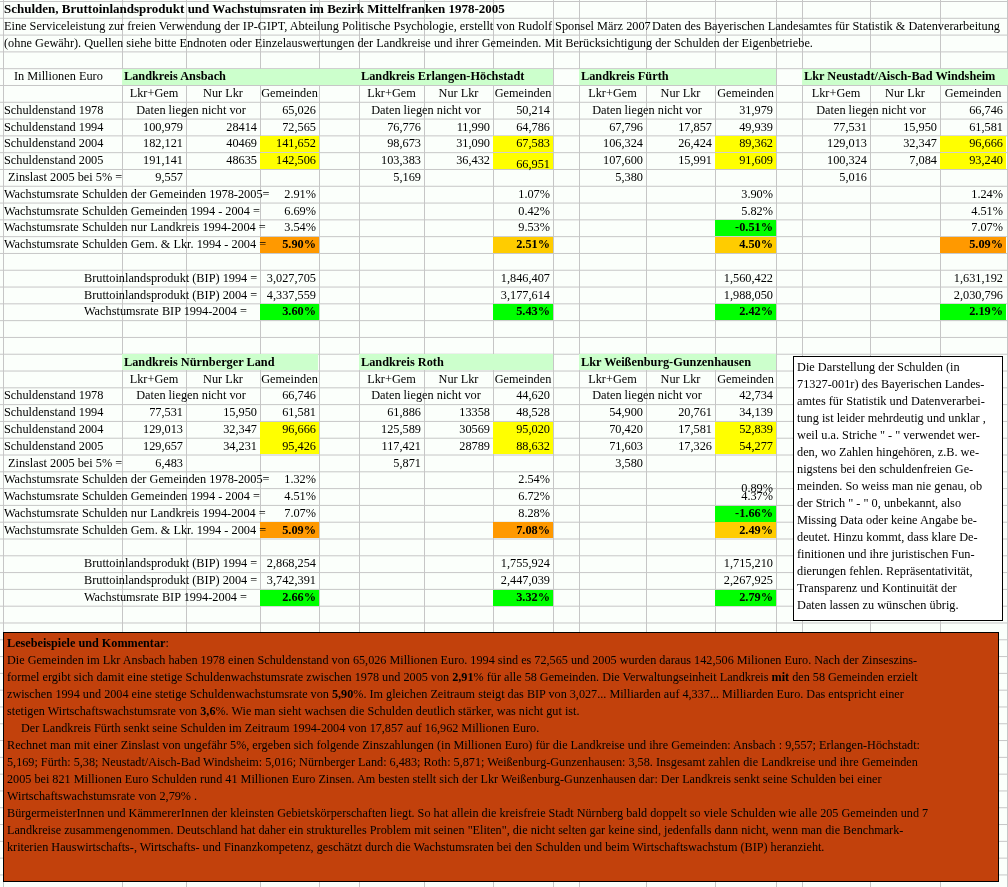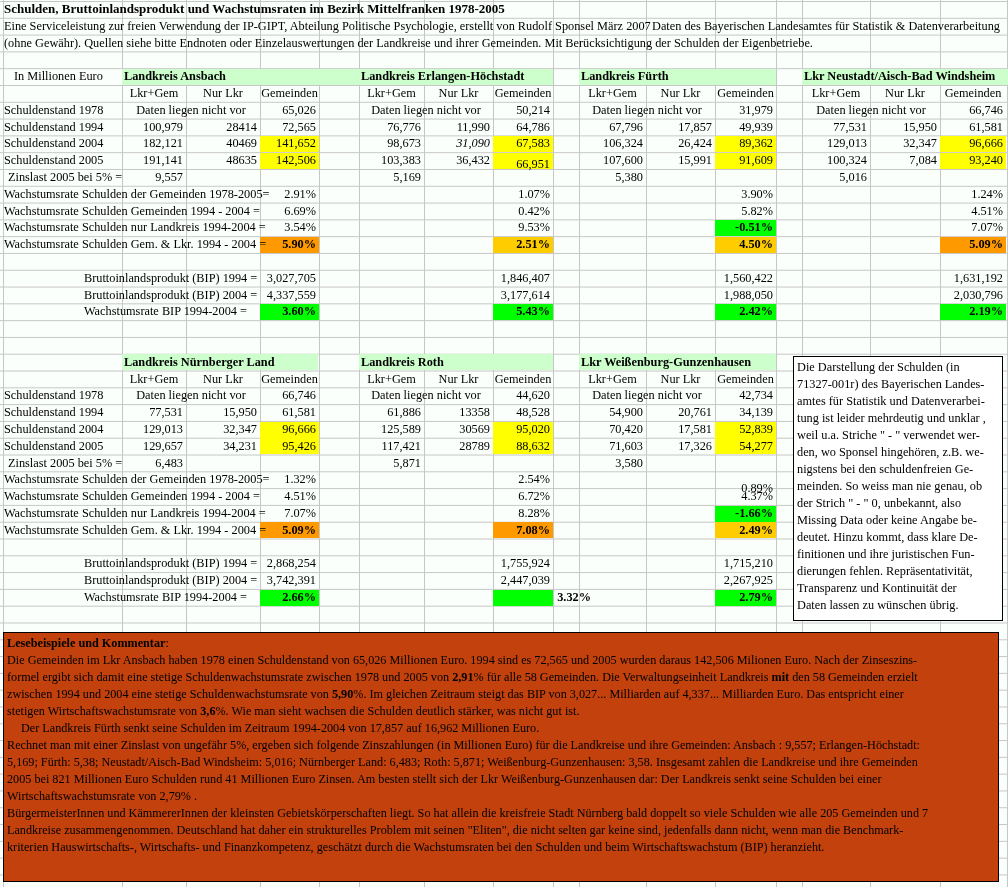--- a/index.html
+++ b/index.html
@@ -122,21 +122,21 @@
     <div class="abs c " style="left: 359px; top: 85px; width: 65px;">Lkr+Gem</div>
     <div class="abs c " style="left: 424px; top: 85px; width: 69px;">Nur Lkr</div>
     <div class="abs c " style="left: 493px; top: 85px; width: 60px;">Gemeinden</div>
     <div class="abs c " style="left: 359px; top: 101.8px; width: 134px;">Daten liegen nicht vor</div>
     <div class="abs r " style="left: 493px; top: 101.8px; width: 57px;">50,214</div>
     <div class="abs r " style="left: 359px; top: 118.6px; width: 62px;">76,776</div>
     <div class="abs r " style="left: 424px; top: 118.6px; width: 66px;">11,990</div>
     <div class="abs r " style="left: 493px; top: 118.6px; width: 57px;">64,786</div>
     <div class="cell yellow" style="left: 493px; top: 135.9px; width: 60px;"></div>
     <div class="abs r " style="left: 359px; top: 135.4px; width: 62px;">98,673</div>
-    <div class="abs r " style="left: 424px; top: 135.4px; width: 66px; font-style: italic;">31,090</div>
+    <div class="abs r " style="left: 424px; top: 135.4px; width: 66px;">31,090</div>
     <div class="abs r " style="left: 493px; top: 135.4px; width: 57px;">67,583</div>
     <div class="cell yellow" style="left: 493px; top: 152.7px; width: 60px;"></div>
     <div class="abs r " style="left: 359px; top: 152.2px; width: 62px;">103,383</div>
     <div class="abs r " style="left: 424px; top: 152.2px; width: 66px;">36,432</div>
     <div class="abs r " style="left: 493px; top: 156px; width: 57px;">66,951</div>
     <div class="abs r " style="left: 359px; top: 169px; width: 62px;">5,169</div>
     <div class="abs r " style="left: 493px; top: 185.8px; width: 57px;">1.07%</div>
     <div class="abs r " style="left: 493px; top: 202.6px; width: 57px;">0.42%</div>
     <div class="abs r " style="left: 493px; top: 219.4px; width: 57px;">9.53%</div>
     <div class="cell gold" style="left: 493px; top: 236.7px; width: 60px;"></div>
@@ -262,21 +262,21 @@
     <div class="abs r " style="left: 493px; top: 437.8px; width: 57px;">88,632</div>
     <div class="abs r " style="left: 359px; top: 454.6px; width: 62px;">5,871</div>
     <div class="abs r " style="left: 493px; top: 471.4px; width: 57px;">2.54%</div>
     <div class="abs r " style="left: 493px; top: 488.2px; width: 57px;">6.72%</div>
     <div class="abs r " style="left: 493px; top: 505px; width: 57px;">8.28%</div>
     <div class="cell orange" style="left: 493px; top: 522.3px; width: 60px;"></div>
     <div class="abs r b" style="left: 493px; top: 521.8px; width: 57px;">7.08%</div>
     <div class="abs r " style="left: 493px; top: 555.4px; width: 57px;">1,755,924</div>
     <div class="abs r " style="left: 493px; top: 572.2px; width: 57px;">2,447,039</div>
     <div class="cell green" style="left: 493px; top: 589.5px; width: 60px;"></div>
-    <div class="abs r b" style="left: 493px; top: 589px; width: 57px; padding-left: 41px;">3.32%</div>
+    <div class="abs r b" style="left: 493px; top: 589px; width: 57px;">3.32%</div>
     <div class="hdr" style="left: 579px; top: 354.3px; width: 197px;"></div>
     <div class="abs  b" style="left: 581px; top: 353.8px;">Lkr Weißenburg-Gunzenhausen</div>
     <div class="abs c " style="left: 579px; top: 370.6px; width: 67px;">Lkr+Gem</div>
     <div class="abs c " style="left: 646px; top: 370.6px; width: 69px;">Nur Lkr</div>
     <div class="abs c " style="left: 715px; top: 370.6px; width: 61px;">Gemeinden</div>
     <div class="abs c " style="left: 579px; top: 387.4px; width: 136px;">Daten liegen nicht vor</div>
     <div class="abs r " style="left: 715px; top: 387.4px; width: 58px;">42,734</div>
     <div class="abs r " style="left: 579px; top: 404.2px; width: 64px;">54,900</div>
     <div class="abs r " style="left: 646px; top: 404.2px; width: 66px;">20,761</div>
     <div class="abs r " style="left: 715px; top: 404.2px; width: 58px;">34,139</div>
@@ -300,21 +300,21 @@
     <div class="cell green" style="left: 715px; top: 589.5px; width: 61px;"></div>
     <div class="abs r b" style="left: 715px; top: 589px; width: 58px;">2.79%</div>
   </div>
 
 <div class="notebox" id="notebox">
     <div style="white-space: nowrap;">Die Darstellung der Schulden (in</div>
     <div style="white-space: nowrap;">71327-001r) des Bayerischen Landes-</div>
     <div style="white-space: nowrap;">amtes für Statistik und Datenverarbei-</div>
     <div style="white-space: nowrap;">tung ist leider mehrdeutig und unklar ,</div>
     <div style="white-space: nowrap;">weil u.a. Striche " - " verwendet wer-</div>
-    <div style="white-space: nowrap;">den, wo Sponsel hingehören, z.B. we-</div>
+    <div style="white-space: nowrap;">den, wo Zahlen hingehören, z.B. we-</div>
     <div style="white-space: nowrap;">nigstens bei den schuldenfreien Ge-</div>
     <div style="white-space: nowrap;">meinden. So weiss man nie genau, ob</div>
     <div style="white-space: nowrap;">der Strich " - " 0, unbekannt, also</div>
     <div style="white-space: nowrap;">Missing Data oder keine Angabe be-</div>
     <div style="white-space: nowrap;">deutet. Hinzu kommt, dass klare De-</div>
     <div style="white-space: nowrap;">finitionen und ihre juristischen Fun-</div>
     <div style="white-space: nowrap;">dierungen fehlen. Repräsentativität,</div>
     <div style="white-space: nowrap;">Transparenz und Kontinuität der</div>
     <div style="white-space: nowrap;">Daten lassen zu wünschen übrig.</div>
   </div>

